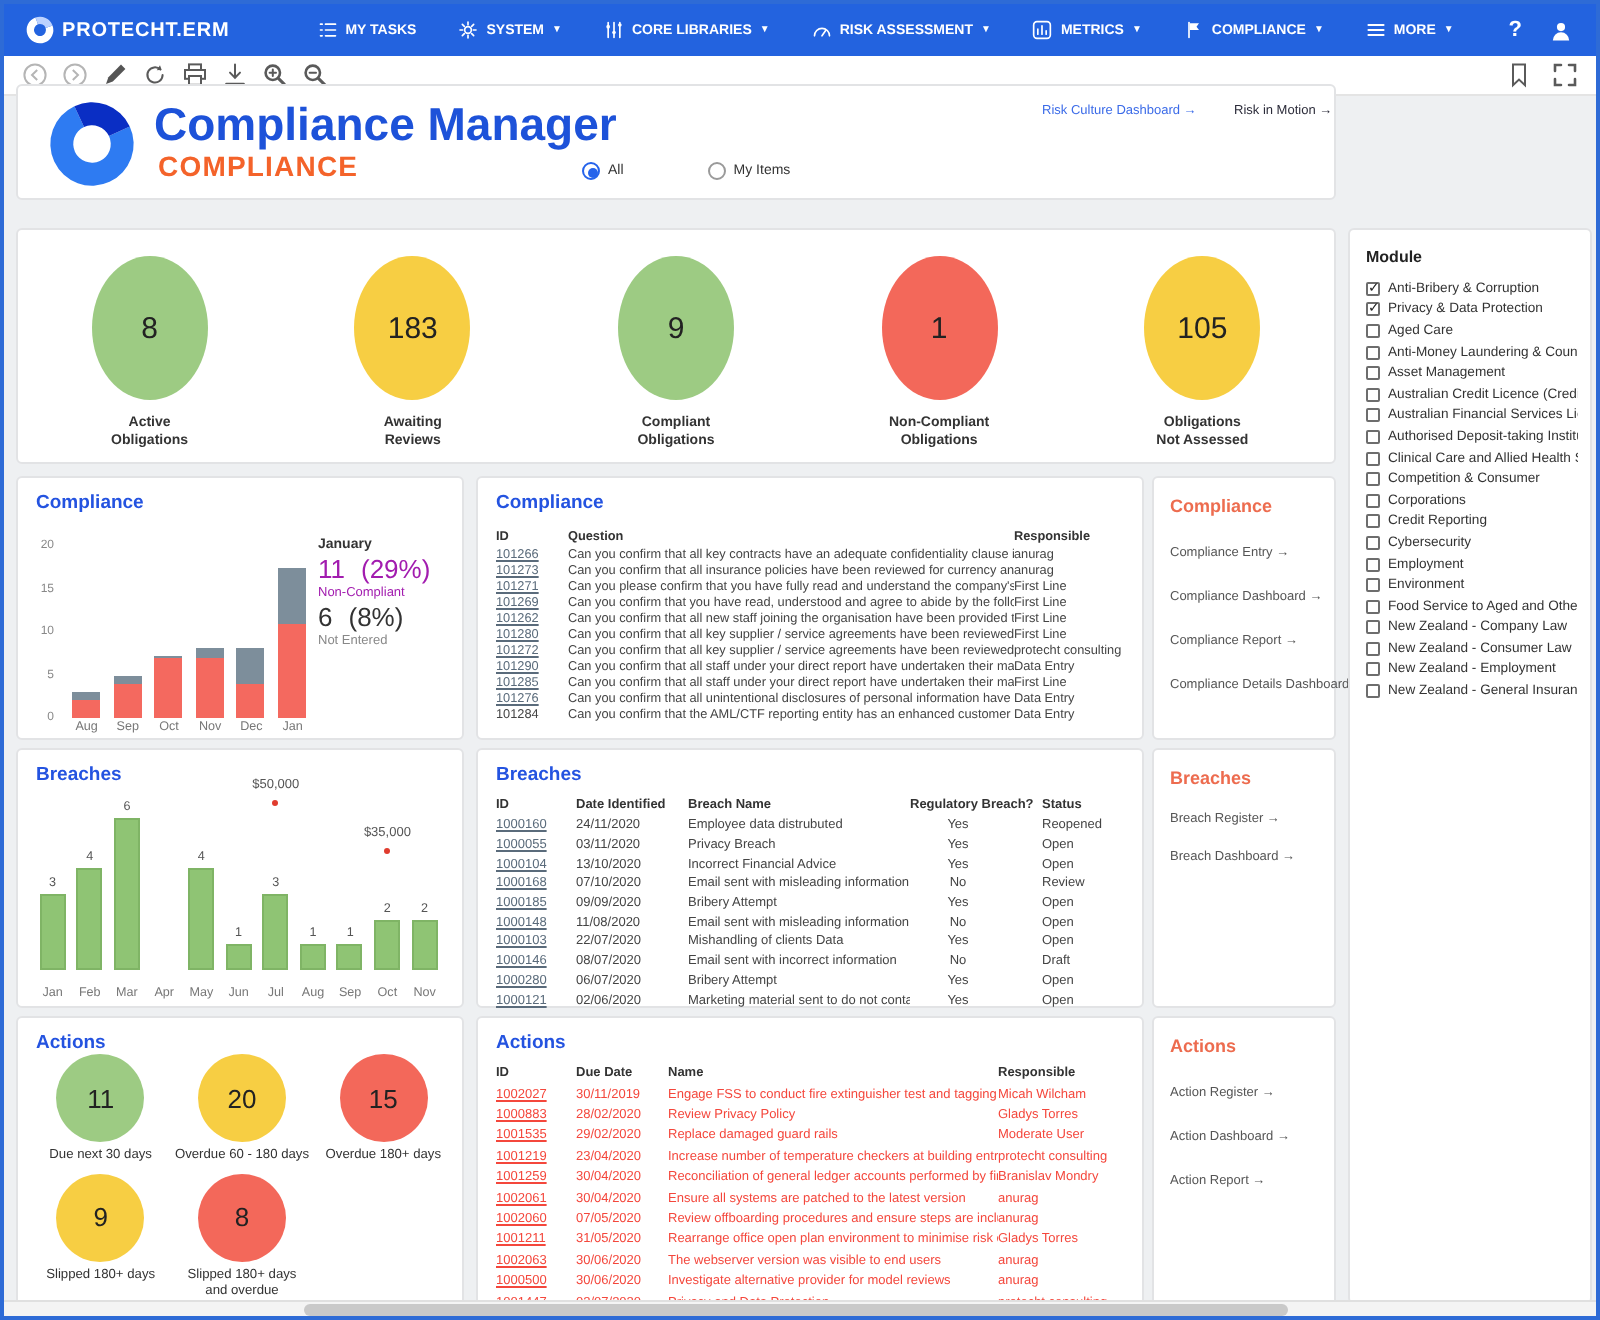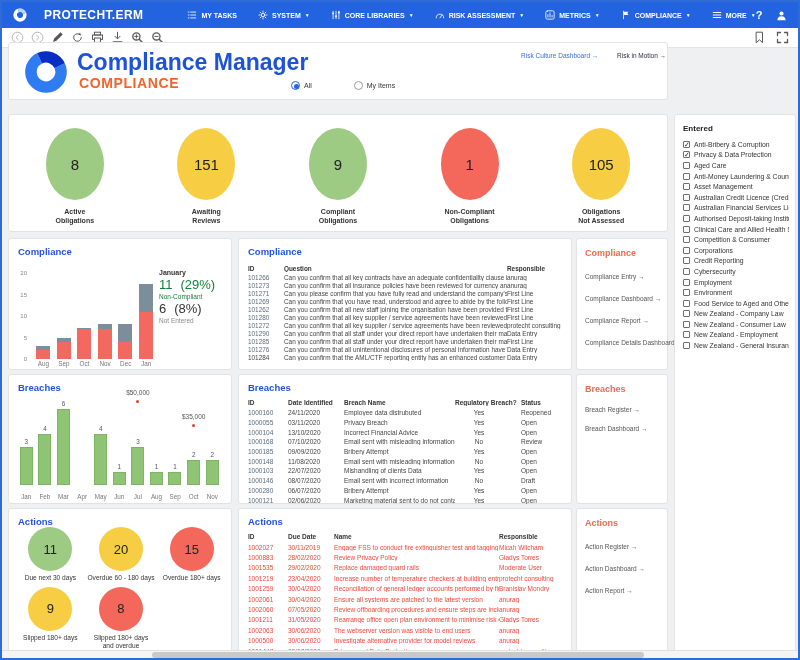--- a/index.html
+++ b/index.html
@@ -1,21 +1,21 @@
 <!DOCTYPE html>
 <html><head>
 <meta charset="utf-8">
 <style>
   *{margin:0;padding:0;box-sizing:border-box}
   html,body{width:800px;height:660px;font-family:"Liberation Sans",sans-serif;background:#fff}
   .page{position:relative;width:800px;height:660px;background:#eef0f2;border:2px solid #2e6bd6;overflow:hidden}
 
   
   .topnav{position:absolute;left:0;top:0;width:796px;height:26px;background:#2363df;display:flex;align-items:center;padding:0 10px;color:#fff}
-  .brand{display:flex;align-items:center;gap:16px;font-size:12px;font-weight:bold;letter-spacing:.4px}
+  .brand{display:flex;align-items:center;gap:3px;font-size:10px;font-weight:bold;letter-spacing:.4px}
   .brand svg{display:block}
   .nav-items{display:flex;align-items:center;gap:21px;margin-left:44px;flex:1}
   .nav-item{display:flex;align-items:center;gap:4px;font-size:7px;font-weight:bold;cursor:pointer;white-space:nowrap}
   .nav-ico svg{width:10px;height:10px;display:block}
   .caret{font-size:5px;line-height:1}
   .nav-right{display:flex;align-items:center;gap:14px;margin-right:2px}
   .help-q{font-size:11px;font-weight:bold;cursor:pointer}
   .user-ico svg{width:11px;height:11px;display:block}
 
   
@@ -66,21 +66,21 @@
   .chart-area{position:absolute;left:0;top:0;width:100%;height:100%}
   .ytick{position:absolute;font-size:6px;color:#888;width:16px;text-align:right}
   .xlab{position:absolute;font-size:6.3px;color:#777;text-align:center;bottom:4px}
   .bar{position:absolute}
   .vlab{position:absolute;font-size:6.3px;color:#555;text-align:center}
   .anno-box{position:absolute;left:150px;top:30px;width:72px}
   .anno-month{font-size:7px;font-weight:bold;color:#333}
   .anno-big{font-size:13px;margin-top:1px;white-space:nowrap}
   .anno-big .pct{margin-left:8px}
   .anno-small{font-size:6.5px;margin-top:1px}
-  .red-t{color:#15803d}
+  .red-t{color:#a21caf}
   .dark-t{color:#333}
   .gray-t{color:#888}
   .money{position:absolute;font-size:6.5px;color:#555;text-align:center;width:40px}
   .money-dot{position:absolute;width:3px;height:3px;border-radius:50%;background:#e03c2e}
 
   
   .table-card{padding:0}
   .tbl{position:absolute;left:9px;right:6px;top:22px}
   .trow{display:flex;align-items:center;white-space:nowrap}
   .tcell{overflow:hidden;white-space:nowrap;flex:0 0 auto;padding-right:4px}
@@ -320,21 +320,21 @@
 
   <section class="card circles-card" id="summary-circles">
       <div class="circle-col">
         <div class="big-circle" style="background: rgb(157, 203, 131);">8</div>
         <div class="circle-label">
           <div>Active</div>
           <div>Obligations</div>
         </div>
       </div>
       <div class="circle-col">
-        <div class="big-circle" style="background: rgb(247, 206, 67);">151</div>
+        <div class="big-circle" style="background: rgb(247, 206, 67);">183</div>
         <div class="circle-label">
           <div>Awaiting</div>
           <div>Reviews</div>
         </div>
       </div>
       <div class="circle-col">
         <div class="big-circle" style="background: rgb(157, 203, 131);">9</div>
         <div class="circle-label">
           <div>Compliant</div>
           <div>Obligations</div>
@@ -718,21 +718,21 @@
   <section class="card links-actions">
     <div class="panel-title">Actions</div>
     <div id="actions-links">
         <div class="panel-link">Action Register →</div>
         <div class="panel-link">Action Dashboard →</div>
         <div class="panel-link">Action Report →</div>
       </div>
   </section>
 
   <aside class="card sidebar">
-    <div class="side-title">Entered</div>
+    <div class="side-title">Module</div>
     <div id="module-list">
         <div class="mod-item">
           <span class="cbx checked">✓</span>
           <span>Anti-Bribery &amp; Corruption</span>
         </div>
         <div class="mod-item">
           <span class="cbx checked">✓</span>
           <span>Privacy &amp; Data Protection</span>
         </div>
         <div class="mod-item">

